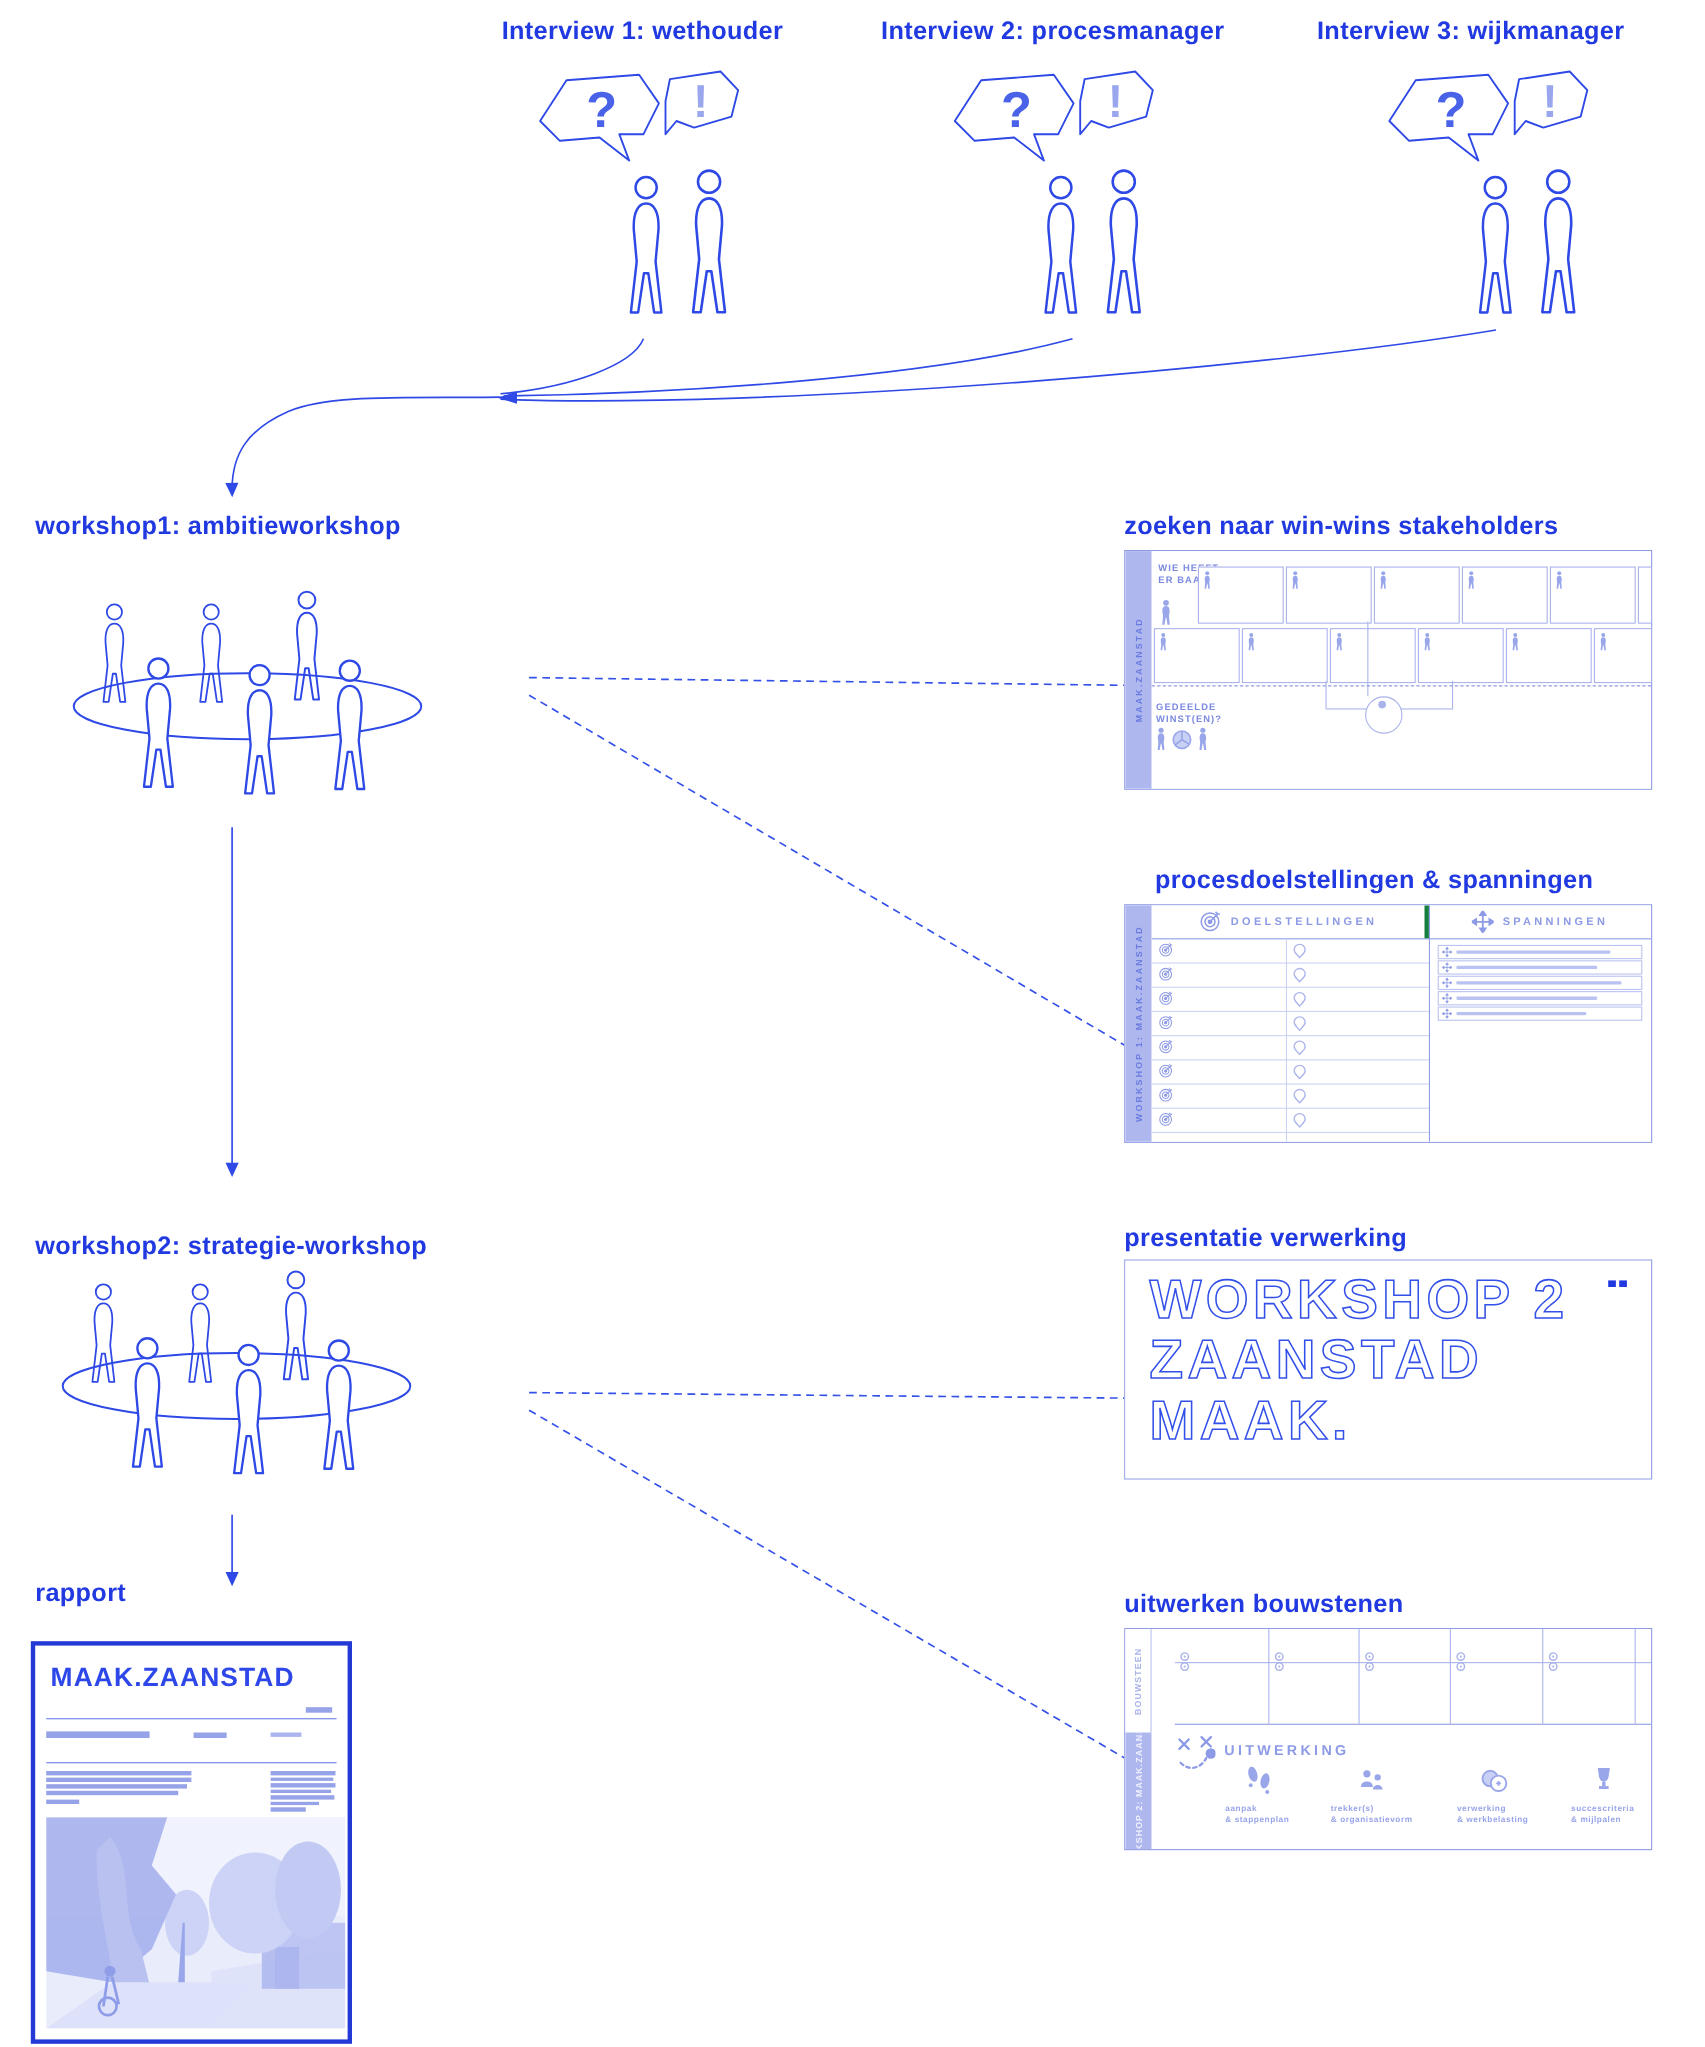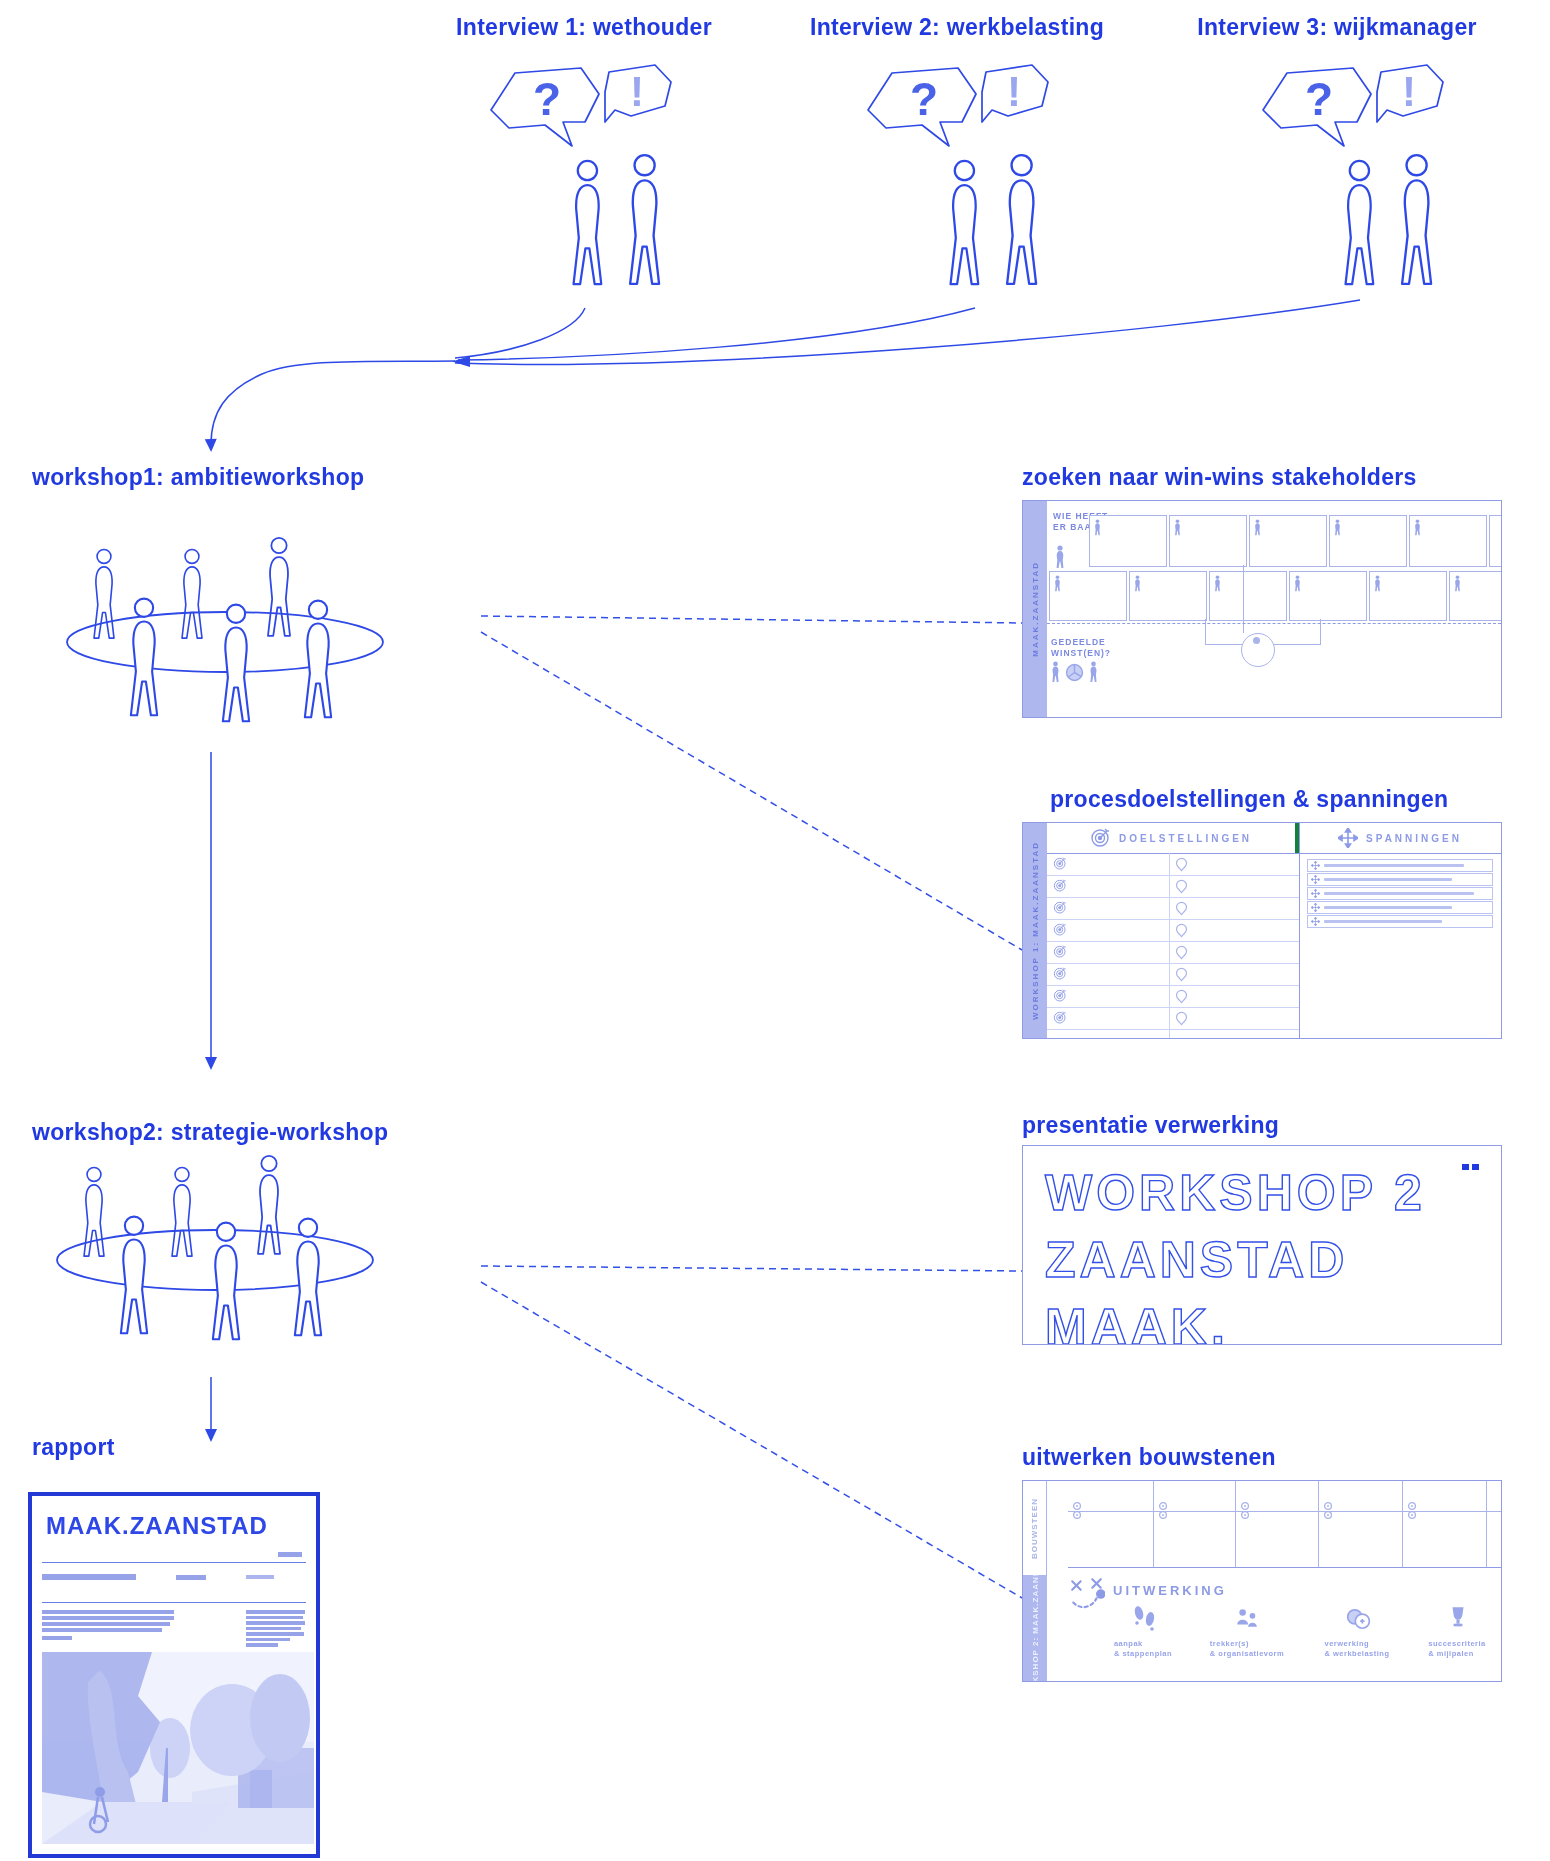--- a/index.html
+++ b/index.html
@@ -27,21 +27,21 @@
   .bar{position:absolute;background:#97a3e8;}
   .minibar{background:#b9c2f0;height:4px;border-radius:1px;}
   
   .p2head{position:absolute;top:0;left:0;right:0;height:30px;border-bottom:1px solid #8f9ce5;display:flex;}
   .p2headcell{display:flex;align-items:center;justify-content:center;gap:8px;font-size:10px;
               font-weight:bold;letter-spacing:3px;color:#8d9ae6;}
   .p2row{position:absolute;left:0;width:252px;height:22px;border-bottom:1px solid #ccd3f7;}
   .sprow{position:absolute;border:1px solid #b9c2f0;height:11px;display:flex;align-items:center;gap:4px;padding:0 3px;}
   
   .slide-line{font-weight:bold;font-size:50px;line-height:55px;letter-spacing:4px;
-              color:transparent;-webkit-text-stroke:1.4px #3350e8;white-space:nowrap;margin-top:12px;}
+              color:transparent;-webkit-text-stroke:1.4px #3350e8;white-space:nowrap;}
   
   .gridcol{position:absolute;top:0;width:1px;background:#aab3ea;height:86px;}
   .caption{position:absolute;font-size:7.5px;line-height:10px;color:#97a3ea;
            transform:translateX(-50%);white-space:nowrap;font-weight:bold;letter-spacing:.5px;}
   .uitw{position:absolute;font-size:13px;font-weight:bold;letter-spacing:3px;color:#8d9ae6;}
   
   #report-cover{position:absolute;left:28px;top:1492px;width:292px;height:366px;background:#fff;
                 border:4px solid #2339d6;box-sizing:border-box;}
   #report-cover .title{position:absolute;left:14px;top:16px;font-size:24px;font-weight:bold;
                        letter-spacing:1px;color:#2d47e8;}
@@ -151,21 +151,21 @@
     </g>
     <g fill="none" stroke="#3350e8" stroke-width="1.5" stroke-dasharray="7 5">
       <path d="M481,616 L1022,623"></path>
       <path d="M481,632 L1022,950"></path>
       <path d="M481,1266 L1022,1271"></path>
       <path d="M481,1282 L1022,1598"></path>
     </g>
   </svg>
 
   <div class="h1 center-title" style="left:584px;top:14px">Interview 1: wethouder</div>
-  <div class="h1 center-title" style="left:957px;top:14px">Interview 2: werkbelasting</div>
+  <div class="h1 center-title" style="left:957px;top:14px">Interview 2: procesmanager</div>
   <div class="h1 center-title" style="left:1337px;top:14px">Interview 3: wijkmanager</div>
 
   <svg class="abs" style="left:475px;top:60px" width="200" height="235" viewBox="0 0 200 235">
     <use href="#interview-scene"></use>
     <text x="58" y="55" font-size="46" font-weight="bold" fill="#4a62e8">?</text>
     <text x="155" y="46" font-size="42" font-weight="bold" fill="#9aa7ef">!</text>
   </svg>
   <svg class="abs" style="left:852px;top:60px" width="200" height="235" viewBox="0 0 200 235">
     <use href="#interview-scene"></use>
     <text x="58" y="55" font-size="46" font-weight="bold" fill="#4a62e8">?</text>

